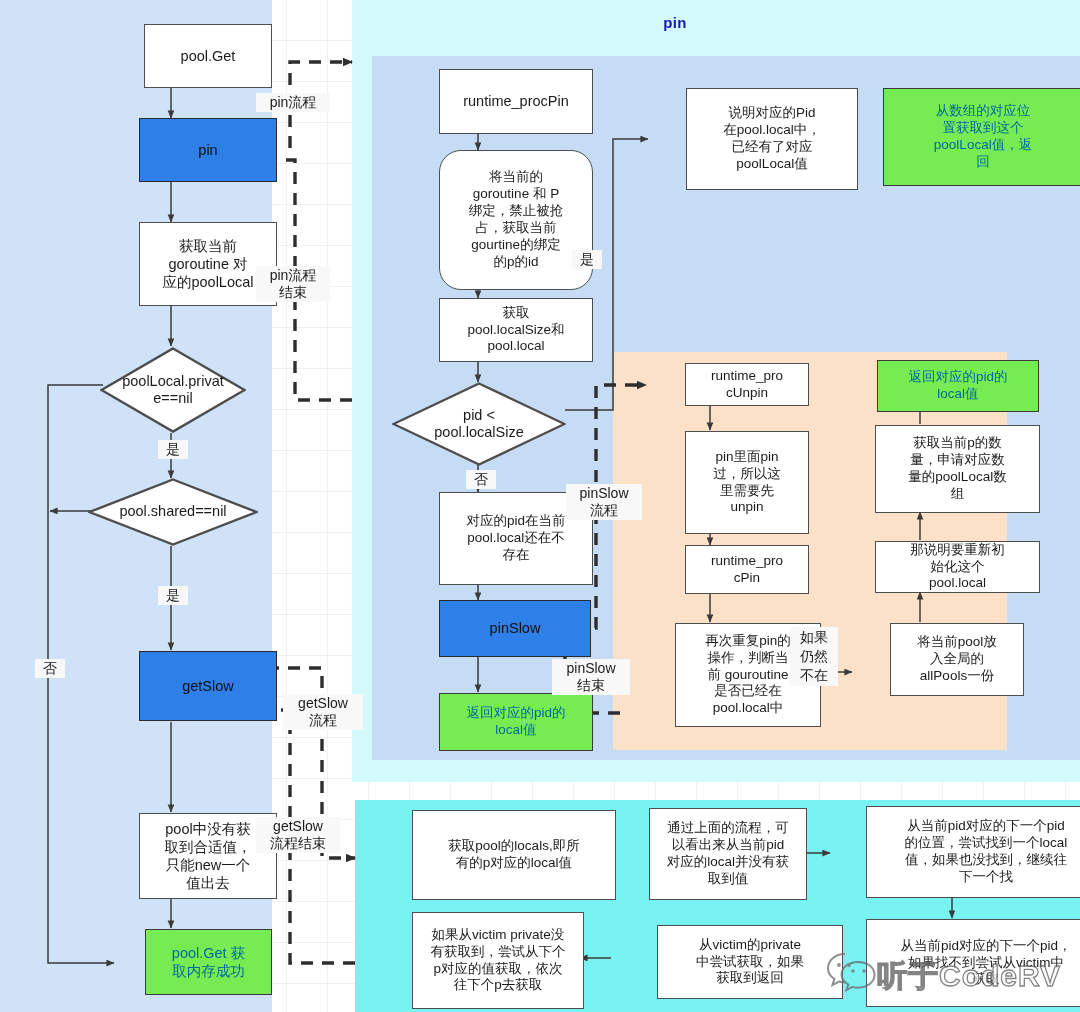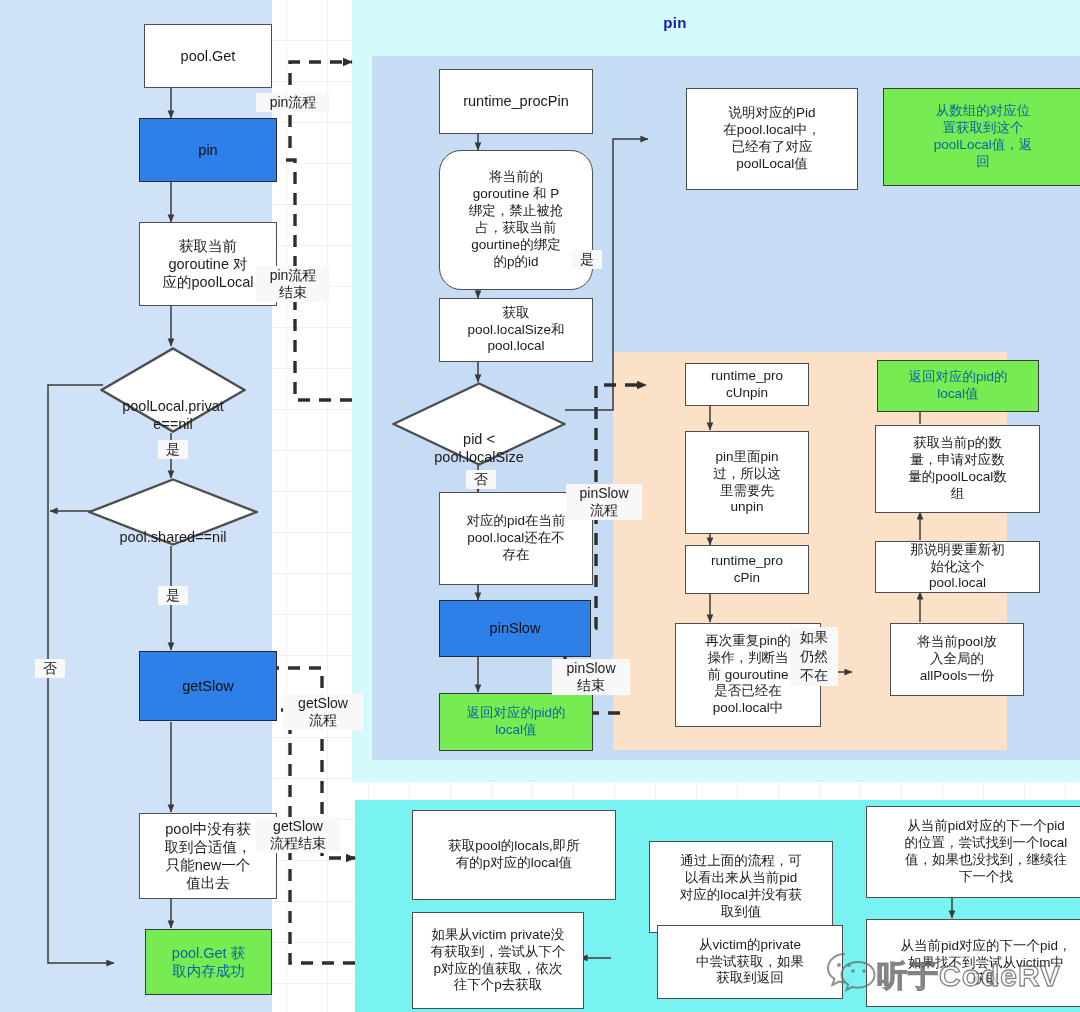--- a/index.html
+++ b/index.html
@@ -41,21 +41,21 @@
     padding:2px 3px;
     white-space:pre-line;
     margin-left:37px;
   }
   .node.blue{background:#2f7fe8;border-color:#2a2a2a;color:#101010;}
   .node.green{background:#76ec52;border-color:#3a3a3a;color:#0369a1;}
   .node.sm{font-size:13.5px;}
 
   .diamond{
     position:absolute;
-    display:flex;align-items:flex-end;justify-content:center;
+    display:flex;align-items:center;justify-content:center;
     text-align:center;font-size:14.5px;line-height:1.2;color:#1b1b1b;
     white-space:pre-line;
   }
   .diamond .dshape{
     position:absolute;left:0;top:0;width:100%;height:100%;
   }
   .diamond .dtext{position:relative;z-index:2;padding:0 6px;}
 
   
   .elabel{
@@ -269,21 +269,21 @@
 <div class="node green sm" style="left:840px;top:360px;width:162px;height:52px;">返回对应的pid的
 local值</div>
 
 <div class="elabel" style="left:790px;top:627px;width:44px;line-height:1.35;">如果
 仍然
 不在</div>
 
 <div class="node sm" style="left:375px;top:810px;width:204px;height:90px;">获取pool的locals,即所
 有的p对应的local值</div>
 
-<div class="node sm" style="left:612px;top:841px;width:184px;height:92px;">通过上面的流程，可
+<div class="node sm" style="left:612px;top:808px;width:158px;height:92px;">通过上面的流程，可
 以看出来从当前pid
 对应的local并没有获
 取到值</div>
 
 <div class="node sm" style="left:829px;top:806px;width:240px;height:92px;">从当前pid对应的下一个pid
 的位置，尝试找到一个local
 值，如果也没找到，继续往
 下一个找</div>
 
 <div class="node sm" style="left:829px;top:919px;width:240px;height:88px;">从当前pid对应的下一个pid，

